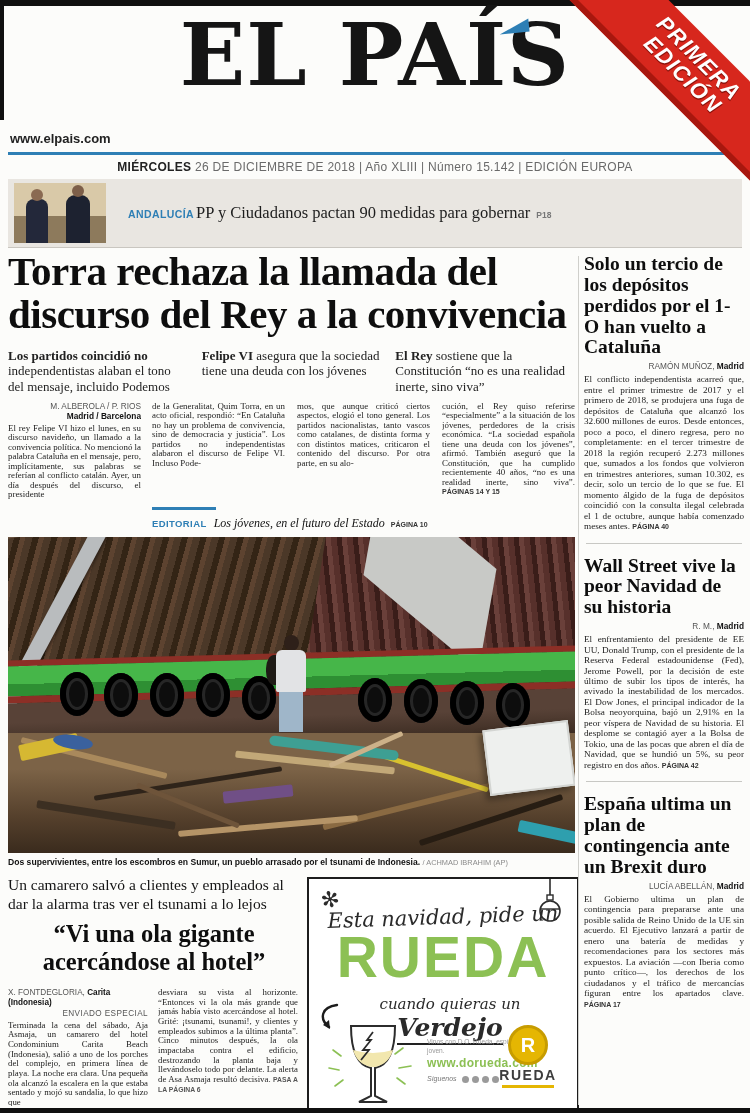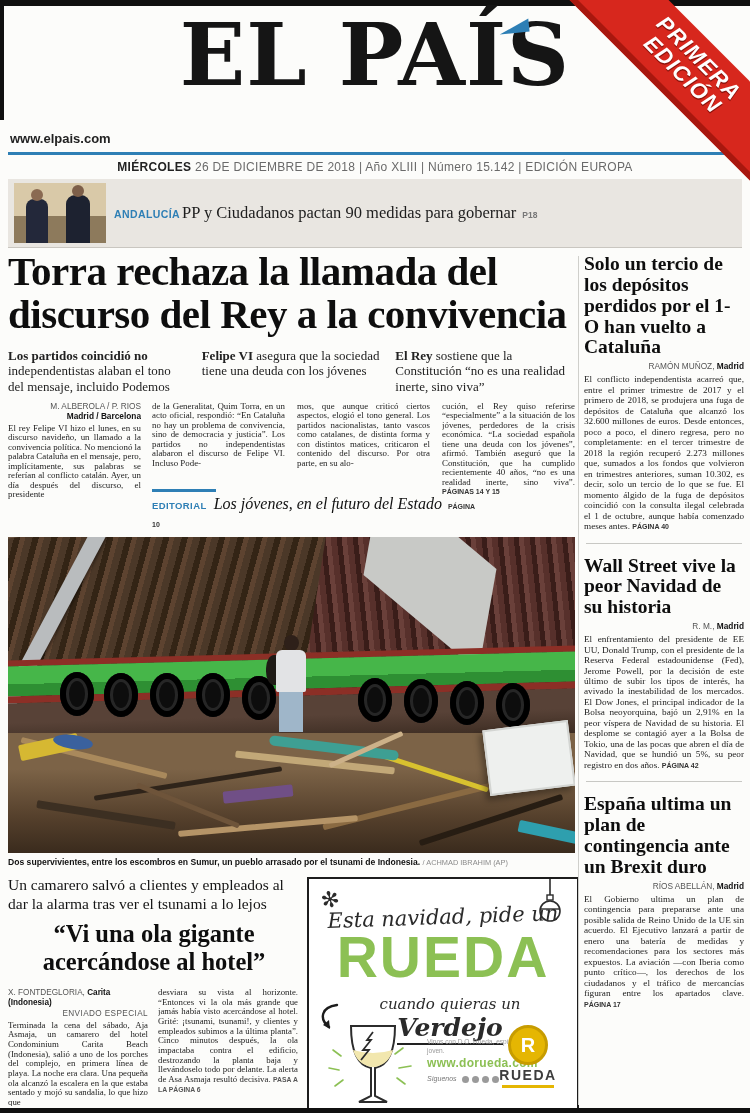--- a/index.html
+++ b/index.html
@@ -30,21 +30,21 @@
   .m-tag{position:absolute;bottom:6px;left:0;right:0;text-align:center;
          font-size:15px;letter-spacing:7px;color:#2b2b2b;}
   .bluerule{position:absolute;top:152px;left:8px;right:8px;height:3px;background:#2e7fb5;}
   .dateline{position:absolute;top:160px;left:0;right:0;text-align:center;
             font-family:"Liberation Sans",sans-serif;font-size:12px;color:#6a6a6a;letter-spacing:.3px;}
   .dateline b{color:#222;}
 
   
   .teasers{position:absolute;top:179px;left:8px;right:8px;height:68px;background:#e9e6e1;
            display:flex;border-bottom:1px solid #c9c6c0;}
-  .teaser{flex:1;display:flex;align-items:center;gap:8px;padding:3px 6px;}
+  .teaser{flex:1;display:flex;align-items:center;gap:22px;padding:3px 6px;}
   .tphoto{width:92px;height:60px;flex:0 0 auto;position:relative;overflow:hidden;background:#cbb89b;}
   .tp-a{background:linear-gradient(180deg,#d9c9a8 0 55%,#8d7a5c 55% 100%);}
   .tp-a i{position:absolute;display:block;}
   .tp-a .man1{left:12px;top:16px;width:22px;height:44px;background:#23283a;border-radius:8px 8px 0 0;}
   .tp-a .man2{left:52px;top:12px;width:24px;height:48px;background:#1d2230;border-radius:9px 9px 0 0;}
   .tp-a .h1{left:17px;top:6px;width:12px;height:12px;background:#8a6a52;border-radius:50%;}
   .tp-a .h2{left:58px;top:2px;width:12px;height:12px;background:#7d5f49;border-radius:50%;}
   .tp-d{background:repeating-linear-gradient(90deg,#e8e8e4 0 10px,#cfcfc9 10px 14px);}
   .tp-d i{position:absolute;display:block;border:3px solid #3a3a3a;border-radius:50%;background:transparent;}
   .tp-d .c1{left:8px;top:10px;width:34px;height:44px;}
@@ -69,21 +69,21 @@
   .bcol{position:absolute;top:0;height:131px;width:133px;overflow:hidden;}
   .bcol p{margin:0;font-size:8.9px;line-height:1.06;text-align:justify;color:#1c1c1c;}
   .bc1{left:0;} .bc2{left:144px;height:68px;} .bc3{left:289px;height:68px;} .bc4{left:434px;}
   .byl{font-family:"Liberation Sans",sans-serif;font-size:8.3px;color:#555;text-align:right;line-height:1.2;margin-bottom:2px;}
   .byl b{color:#111;}
   .pgref{font-family:"Liberation Sans",sans-serif;font-weight:bold;font-size:7px;color:#333;white-space:nowrap;}
   .editorial{position:absolute;left:144px;bottom:2px;width:330px;}
   .editorial:before{content:"";display:block;width:64px;height:3px;background:#2e7fb5;margin-bottom:3px;}
   .edlabel{font-family:"Liberation Sans",sans-serif;font-weight:bold;font-size:9.5px;color:#2e7fb5;
            letter-spacing:.4px;margin-right:7px;}
-  .edtitle{font-style:italic;font-size:16px;color:#111;}
+  .edtitle{font-style:italic;font-size:12px;color:#111;}
   .edpage{font-family:"Liberation Sans",sans-serif;font-weight:bold;font-size:7px;color:#333;margin-left:6px;}
 
   
   .photo{position:absolute;top:537px;left:0;width:567px;height:316px;margin:0;overflow:hidden;
          background:#6b5440;}
   .photo *{position:absolute;display:block;}
   .roofL{left:-30px;top:-20px;width:420px;height:190px;transform:rotate(-7deg);
          background:repeating-linear-gradient(112deg,#4b3828 0 7px,#332415 7px 13px,#5d4330 13px 18px);}
   .roofR{right:-40px;top:-30px;width:300px;height:220px;transform:rotate(9deg);
          background:repeating-linear-gradient(75deg,#57302b 0 6px,#3a1d19 6px 11px,#6a403a 11px 16px);}
@@ -389,21 +389,21 @@
       <div class="byl" data-interactable="false">
         <span data-interactable="false">R. M.,</span>
         <b data-interactable="false">Madrid</b>
       </div>
       <p><span data-interactable="false">El enfrentamiento del presidente de EE UU, Donald Trump, con el presidente de la Reserva Federal estadounidense (Fed), Jerome Powell, por la decisión de este último de subir los tipos de interés, ha avivado la inestabilidad de los mercados. El Dow Jones, el principal indicador de la Bolsa neoyorquina, bajó un 2,91% en la peor víspera de Navidad de su historia. El desplome se contagió ayer a la Bolsa de Tokio, una de las pocas que abren el día de Navidad, que se hundió un 5%, su peor registro en dos años.</span> <span class="pgref" data-interactable="false">PÁGINA 42</span></p>
     </article>
     <hr class="r-sep" data-interactable="false">
     <article class="r-art" data-interactable="false">
       <h3 data-interactable="false">España ultima un plan de contingencia ante un Brexit duro</h3>
       <div class="byl" data-interactable="false">
-        <span data-interactable="false">RÍOS ABELLÁN,</span>
+        <span data-interactable="false">LUCÍA ABELLÁN,</span>
         <b data-interactable="false">Madrid</b>
       </div>
       <p><span data-interactable="false">El Gobierno ultima un plan de contingencia para prepararse ante una posible salida de Reino Unido de la UE sin acuerdo. El Ejecutivo lanzará a partir de enero una batería de medidas y recomendaciones para los sectores más expuestos. La aviación —con Iberia como punto crítico—, los derechos de los ciudadanos y el tráfico de mercancías figuran entre los apartados clave.</span> <span class="pgref" data-interactable="false">PÁGINA 17</span></p>
     </article>
   </aside>
 
   <div class="edge-bottom" data-interactable="false"></div>
 </div>
 
 </body></html>

